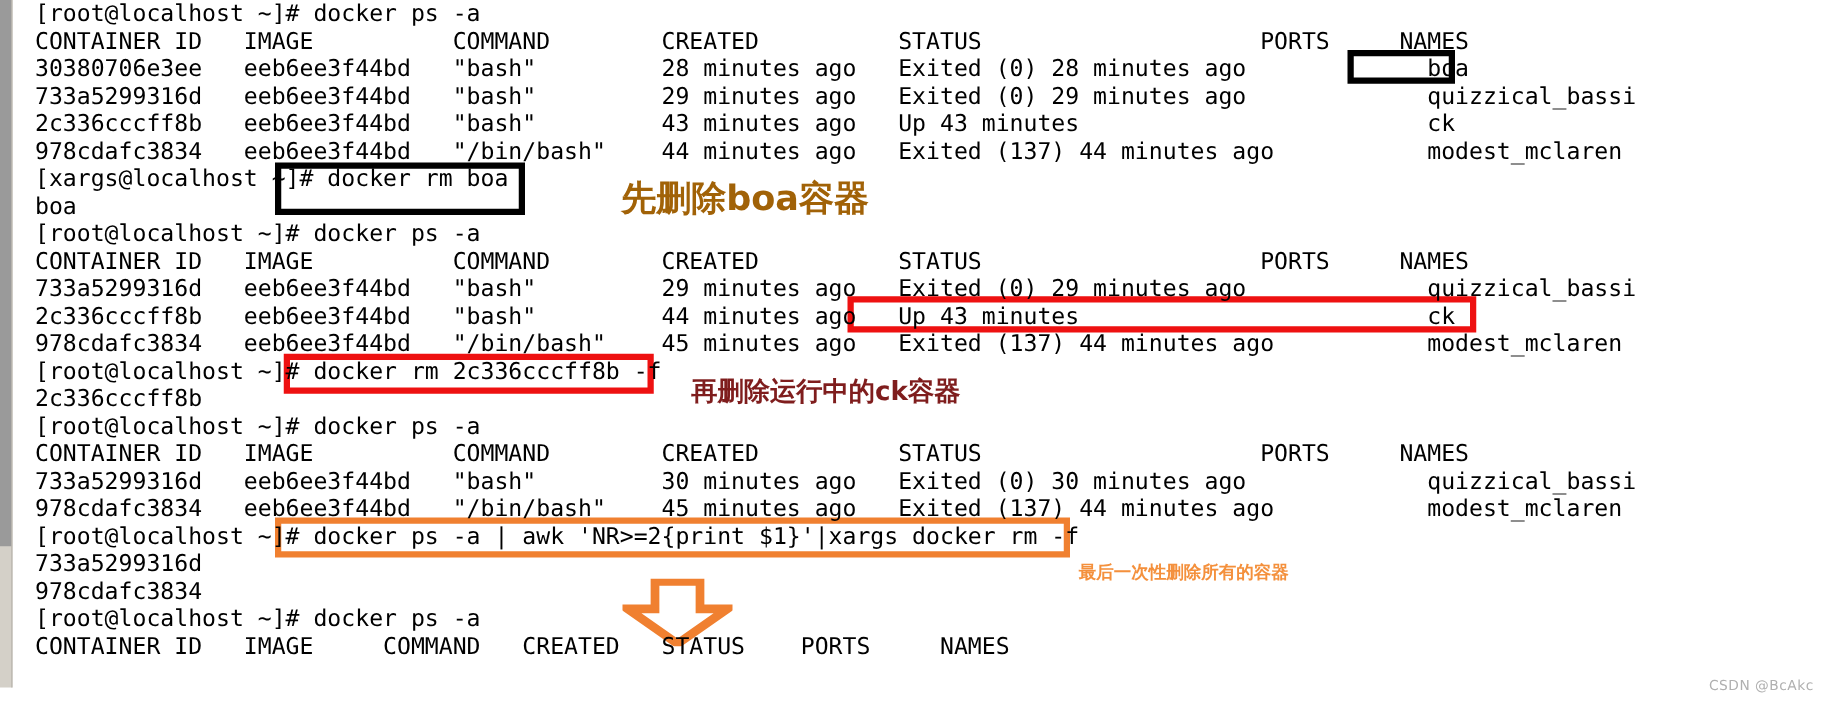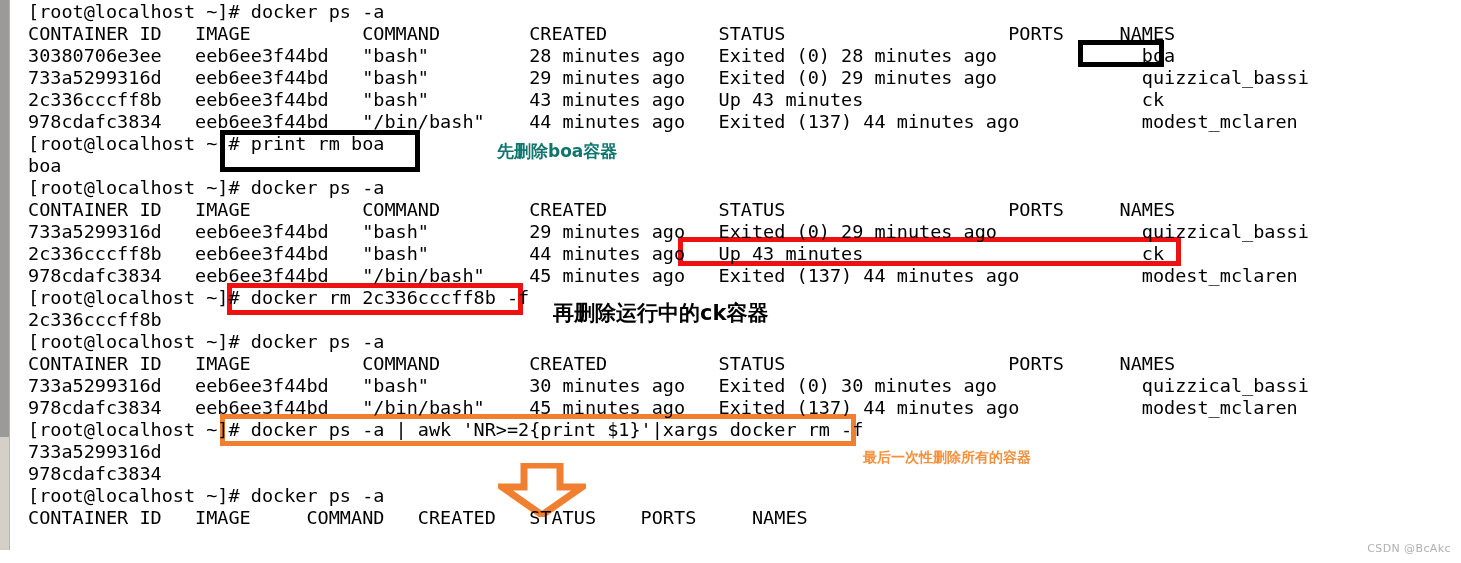--- a/index.html
+++ b/index.html
@@ -74,22 +74,22 @@
   .box-orange{ border: 5px solid #f08030; }
 
   
   .note {
     position: absolute;
     white-space: nowrap;
     font-family: "DejaVu Sans", "Liberation Sans", sans-serif;
     font-weight: bold;
     z-index: 4;
   }
-  .note-black  { color: #0f766e; font-size: 17px; }
-  .note-red    { color: #000000; font-size: 21px; }
+  .note-black  { color: #a16207; font-size: 28px; }
+  .note-red    { color: #7f1d1d; font-size: 21px; }
   .note-orange { color: #f4903c; font-size: 14px; }
 
   
   #down-arrow {
     position: absolute;
     left: 498px;
     top: 463px;
     width: 88px;
     height: 54px;
     z-index: 2;
@@ -130,21 +130,21 @@
     <polygon points="26,2 62,2 62,24 84,24 44,52 4,24 26,24" fill="none" stroke="#f08030" stroke-width="7" stroke-linejoin="miter"></polygon>
   </svg>
 
   <div id="term">
     <div class="line" style="top:0px">[root@localhost ~]# docker ps -a</div>
     <div class="line" style="top:22px">CONTAINER ID   IMAGE          COMMAND        CREATED          STATUS                    PORTS     NAMES</div>
     <div class="line" style="top:44px">30380706e3ee   eeb6ee3f44bd   "bash"         28 minutes ago   Exited (0) 28 minutes ago             boa</div>
     <div class="line" style="top:66px">733a5299316d   eeb6ee3f44bd   "bash"         29 minutes ago   Exited (0) 29 minutes ago             quizzical_bassi</div>
     <div class="line" style="top:88px">2c336cccff8b   eeb6ee3f44bd   "bash"         43 minutes ago   Up 43 minutes                         ck</div>
     <div class="line" style="top:110px">978cdafc3834   eeb6ee3f44bd   "/bin/bash"    44 minutes ago   Exited (137) 44 minutes ago           modest_mclaren</div>
-    <div class="line" style="top:132px">[root@localhost ~]# print rm boa</div>
+    <div class="line" style="top:132px">[xargs@localhost ~]# docker rm boa</div>
     <div class="line" style="top:154px">boa</div>
     <div class="line" style="top:176px">[root@localhost ~]# docker ps -a</div>
     <div class="line" style="top:198px">CONTAINER ID   IMAGE          COMMAND        CREATED          STATUS                    PORTS     NAMES</div>
     <div class="line" style="top:220px">733a5299316d   eeb6ee3f44bd   "bash"         29 minutes ago   Exited (0) 29 minutes ago             quizzical_bassi</div>
     <div class="line" style="top:242px">2c336cccff8b   eeb6ee3f44bd   "bash"         44 minutes ago   Up 43 minutes                         ck</div>
     <div class="line" style="top:264px">978cdafc3834   eeb6ee3f44bd   "/bin/bash"    45 minutes ago   Exited (137) 44 minutes ago           modest_mclaren</div>
     <div class="line" style="top:286px">[root@localhost ~]# docker rm 2c336cccff8b -f</div>
     <div class="line" style="top:308px">2c336cccff8b</div>
     <div class="line" style="top:330px">[root@localhost ~]# docker ps -a</div>
     <div class="line" style="top:352px">CONTAINER ID   IMAGE          COMMAND        CREATED          STATUS                    PORTS     NAMES</div>

